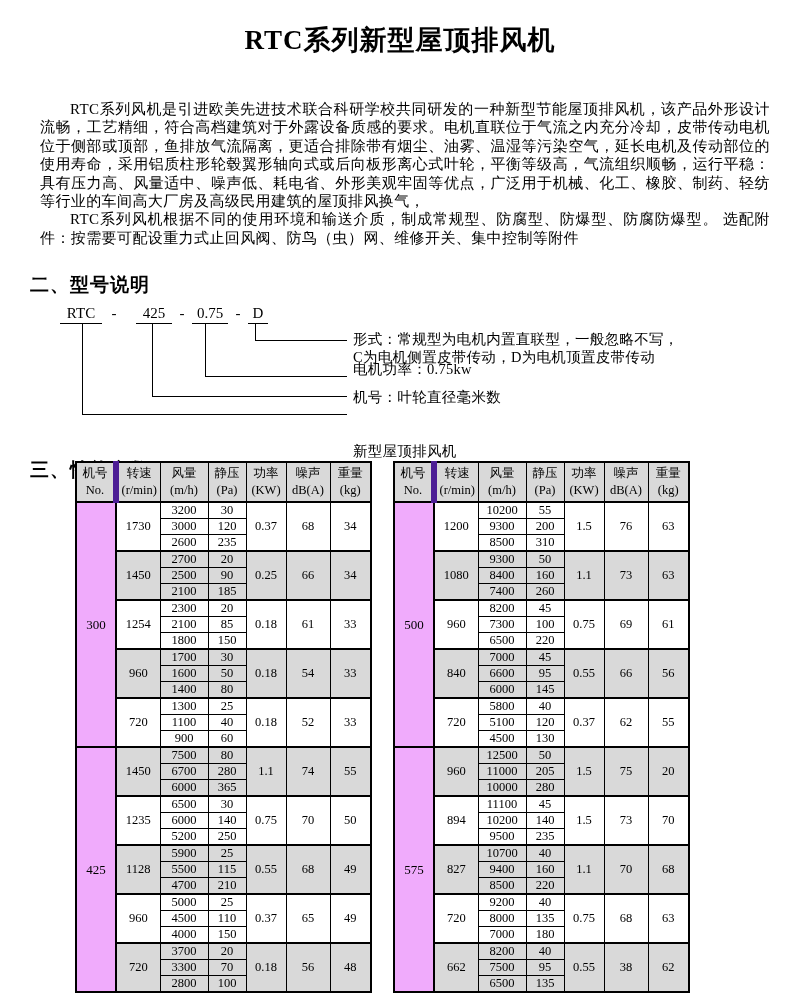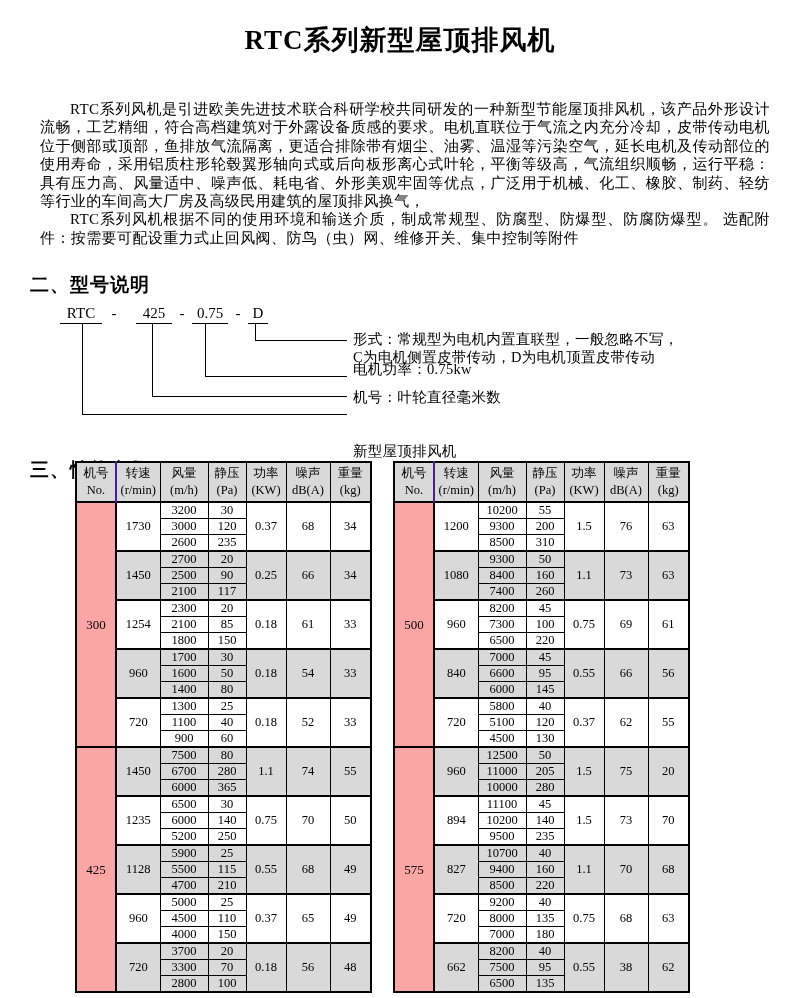--- a/index.html
+++ b/index.html
@@ -26,24 +26,24 @@
   .dlabel{position:absolute;left:353px;font-size:14.5px;white-space:nowrap;letter-spacing:0.3px;}
   
   .perf{position:absolute;top:461px;border-collapse:collapse;table-layout:fixed;width:295px;
         font-family:"Liberation Serif","DejaVu Serif",serif;}
   #tbl-left{left:75px;}
   #tbl-right{left:393px;}
   .perf{border:2px solid #000;}
   .perf td,.perf th{border:1px solid #000;text-align:center;vertical-align:middle;
         padding:0;font-weight:normal;}
   .perf th{background:#d9d9d9;font-size:12.5px;line-height:1.35;padding:2px 0;}
-  .perf th:first-child{border-right:2px solid #4c1d95;}
+  .perf th:first-child{border-right:6px solid #4c1d95;}
   .perf td{height:15px;font-size:12.5px;line-height:13px;}
   .perf .gs{border-top:2px solid #000;}
-  .perf .model{background:#fca5a5;border-right:2px solid #000;font-size:13px;}
+  .perf .model{background:#f0abfc;border-right:2px solid #000;font-size:13px;}
   .perf .gray{background:#d9d9d9;}
 </style>
 </head>
 <body>
 
 <div class="page">
 
   <h1 class="doc-title">RTC系列新型屋顶排风机</h1>
 
 
@@ -150,21 +150,21 @@
             <td rowspan="3" class="gs gray">0.25</td>
             <td rowspan="3" class="gs gray">66</td>
             <td rowspan="3" class="gs gray">34</td>
           </tr>
           <tr>
             <td class="gray">2500</td>
             <td class="gray">90</td>
           </tr>
           <tr>
             <td class="gray">2100</td>
-            <td class="gray">117</td>
+            <td class="gray">185</td>
           </tr>
           <tr class="gs">
             <td rowspan="3" class="gs">1254</td>
             <td class="gs">2300</td>
             <td class="gs">20</td>
             <td rowspan="3" class="gs">0.18</td>
             <td rowspan="3" class="gs">61</td>
             <td rowspan="3" class="gs">33</td>
           </tr>
           <tr>

